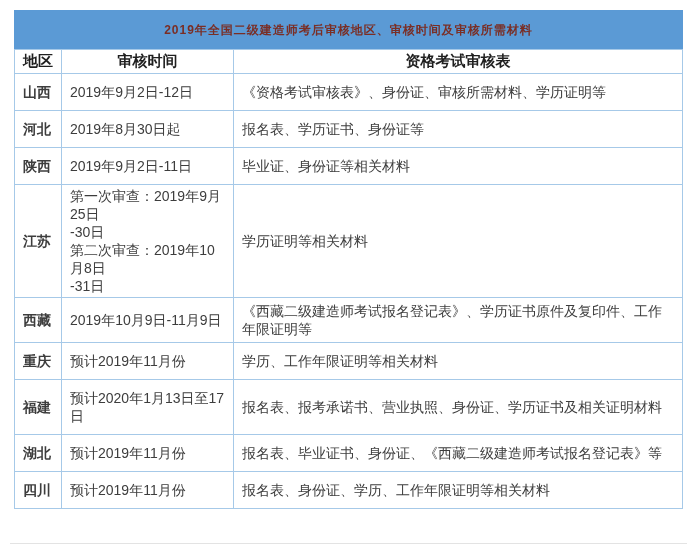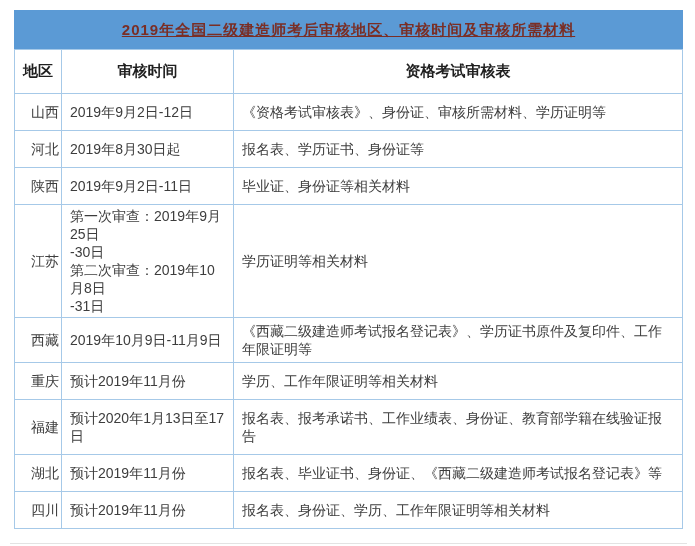--- a/index.html
+++ b/index.html
@@ -20,52 +20,52 @@
     width: 669px;
     table-layout: fixed;
   }
   col.col-region   { width: 47px; }
   col.col-time     { width: 172px; }
   col.col-materials{ width: auto; }
 
   .title-bar {
     background: var(--header-bg, #5B9AD5);
     color: var(--title-text, #7A2E25);
-    font-size: 15px;
+    font-size: 12px;
     font-weight: bold;
     text-align: center;
     height: 36px;
     letter-spacing: 1px;
     border: 1px solid var(--header-bg, #5B9AD5);
     border-bottom: 1px solid var(--border, #A6C9E8);
-    text-decoration: underline;
   }
   th, td {
     border: 1px solid var(--border, #A6C9E8);
   }
   th.col-header {
     font-size: 15px;
     font-weight: bold;
     color: #1f1f1f;
     text-align: center;
-    padding: 12px 4px;
+    padding: 2px 4px;
     background: #ffffff;
   }
   td {
     font-size: 14px;
     color: var(--body-text, #3D3D3D);
     line-height: 18px;
     padding: 9px 8px;
     background: #ffffff;
     vertical-align: middle;
   }
   td.region {
-    text-align: right;
+    text-align: left;
     padding-left: 8px;
     padding-right: 2px;
+    font-weight: bold;
   }
   td.time {
     white-space: pre-line;
   }
   tr.row-tight2 td { padding-top: 2px; padding-bottom: 2px; }
   tr.row-tight4 td { padding-top: 4px; padding-bottom: 4px; }
   tr.row-tight5 td { padding-top: 5px; padding-bottom: 5px; }
 
   .bottom-rule {
     position: absolute;
@@ -126,21 +126,21 @@
         <td class="materials">《西藏二级建造师考试报名登记表》、学历证书原件及复印件、工作年限证明等</td>
       </tr>
       <tr>
         <td class="region">重庆</td>
         <td class="time">预计2019年11月份</td>
         <td class="materials">学历、工作年限证明等相关材料</td>
       </tr>
       <tr>
         <td class="region">福建</td>
         <td class="time">预计2020年1月13日至17日</td>
-        <td class="materials">报名表、报考承诺书、工作业绩表、身份证、教育部学籍在线验证报告</td>
+        <td class="materials">报名表、报考承诺书、营业执照、身份证、学历证书及相关证明材料</td>
       </tr>
       <tr>
         <td class="region">湖北</td>
         <td class="time">预计2019年11月份</td>
         <td class="materials">报名表、毕业证书、身份证、《西藏二级建造师考试报名登记表》等</td>
       </tr>
       <tr>
         <td class="region">四川</td>
         <td class="time">预计2019年11月份</td>
         <td class="materials">报名表、身份证、学历、工作年限证明等相关材料</td>

